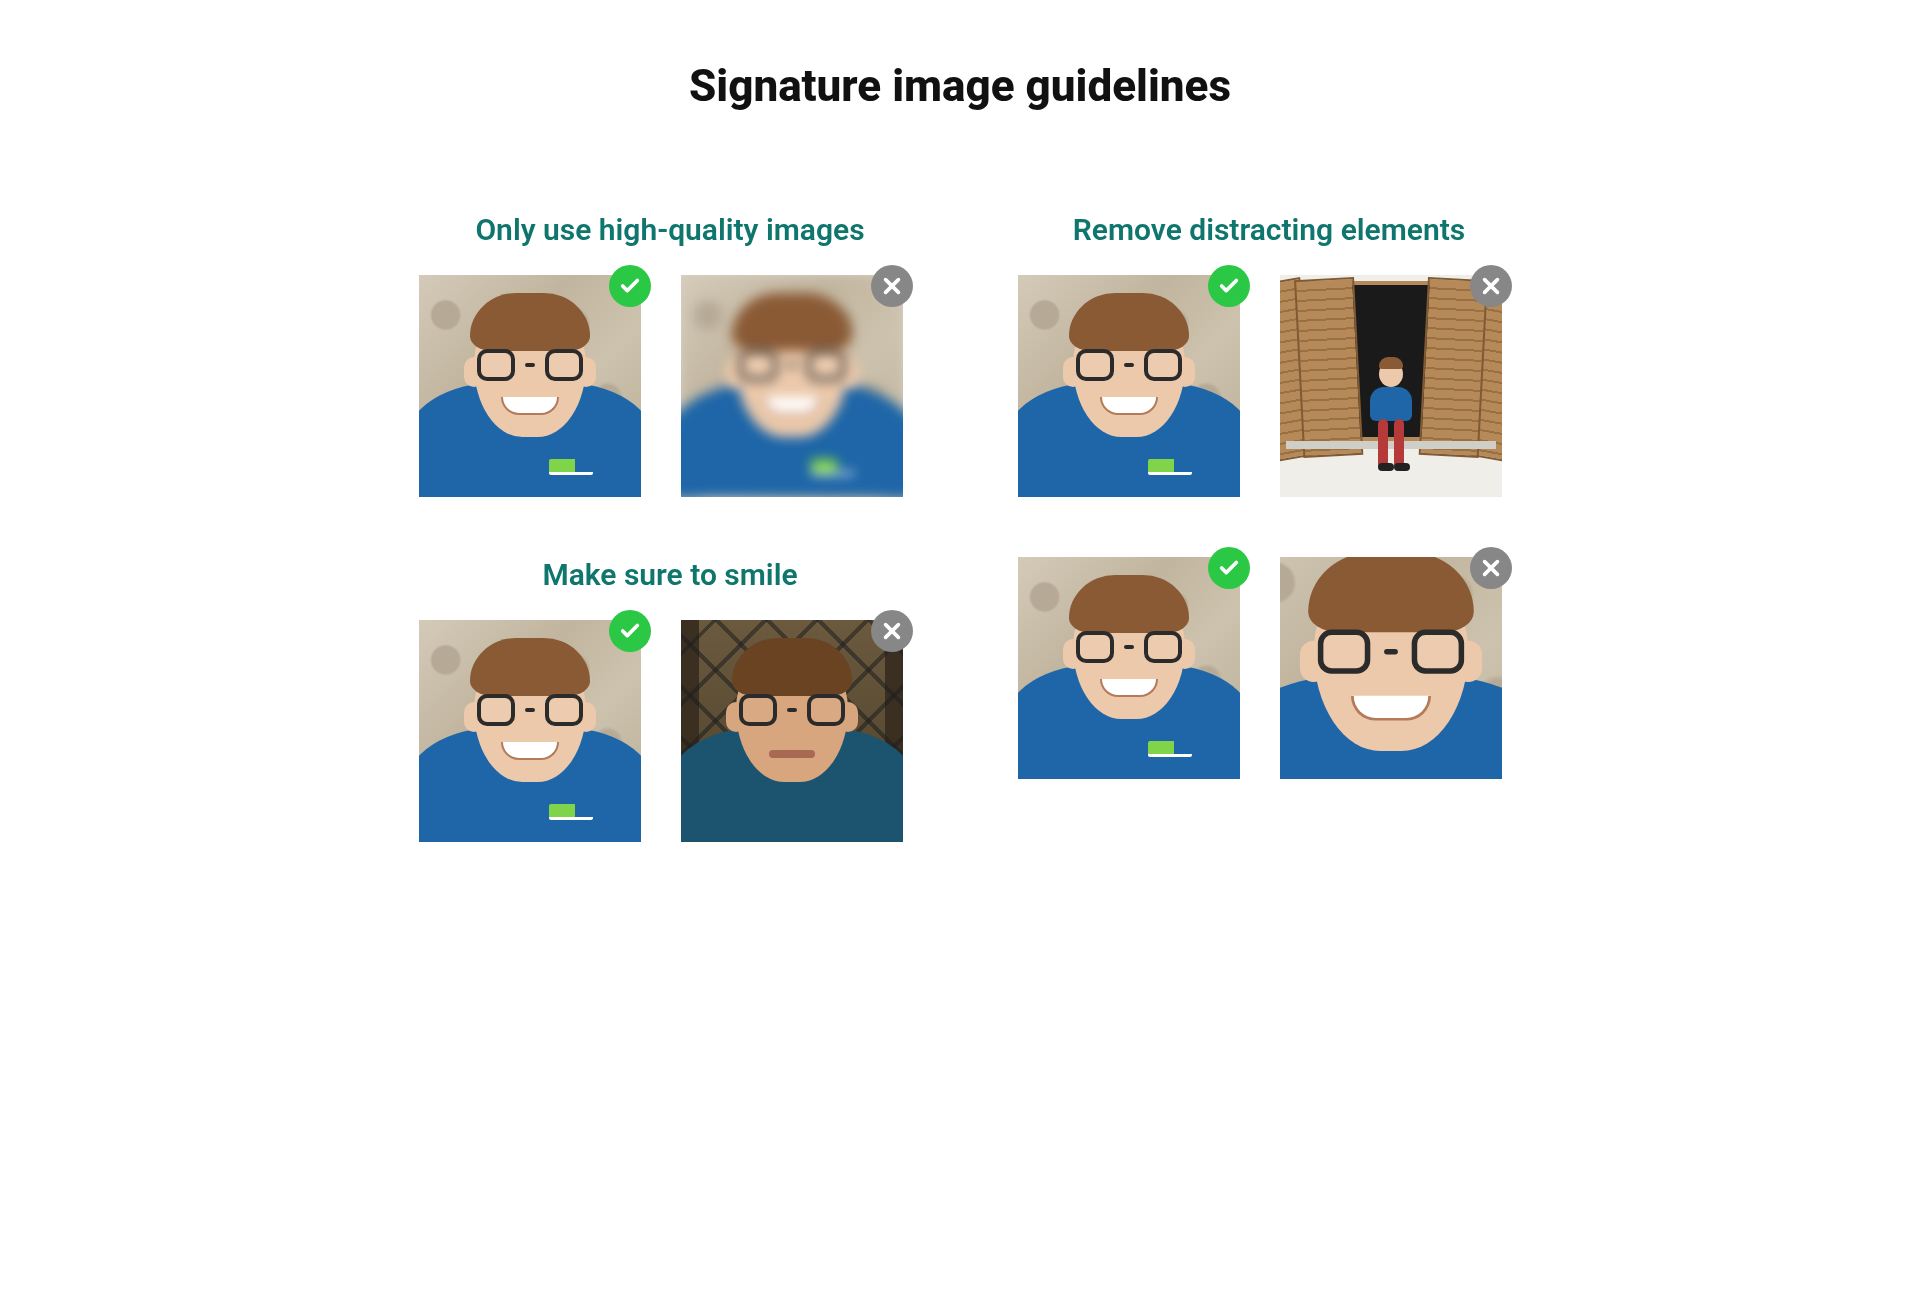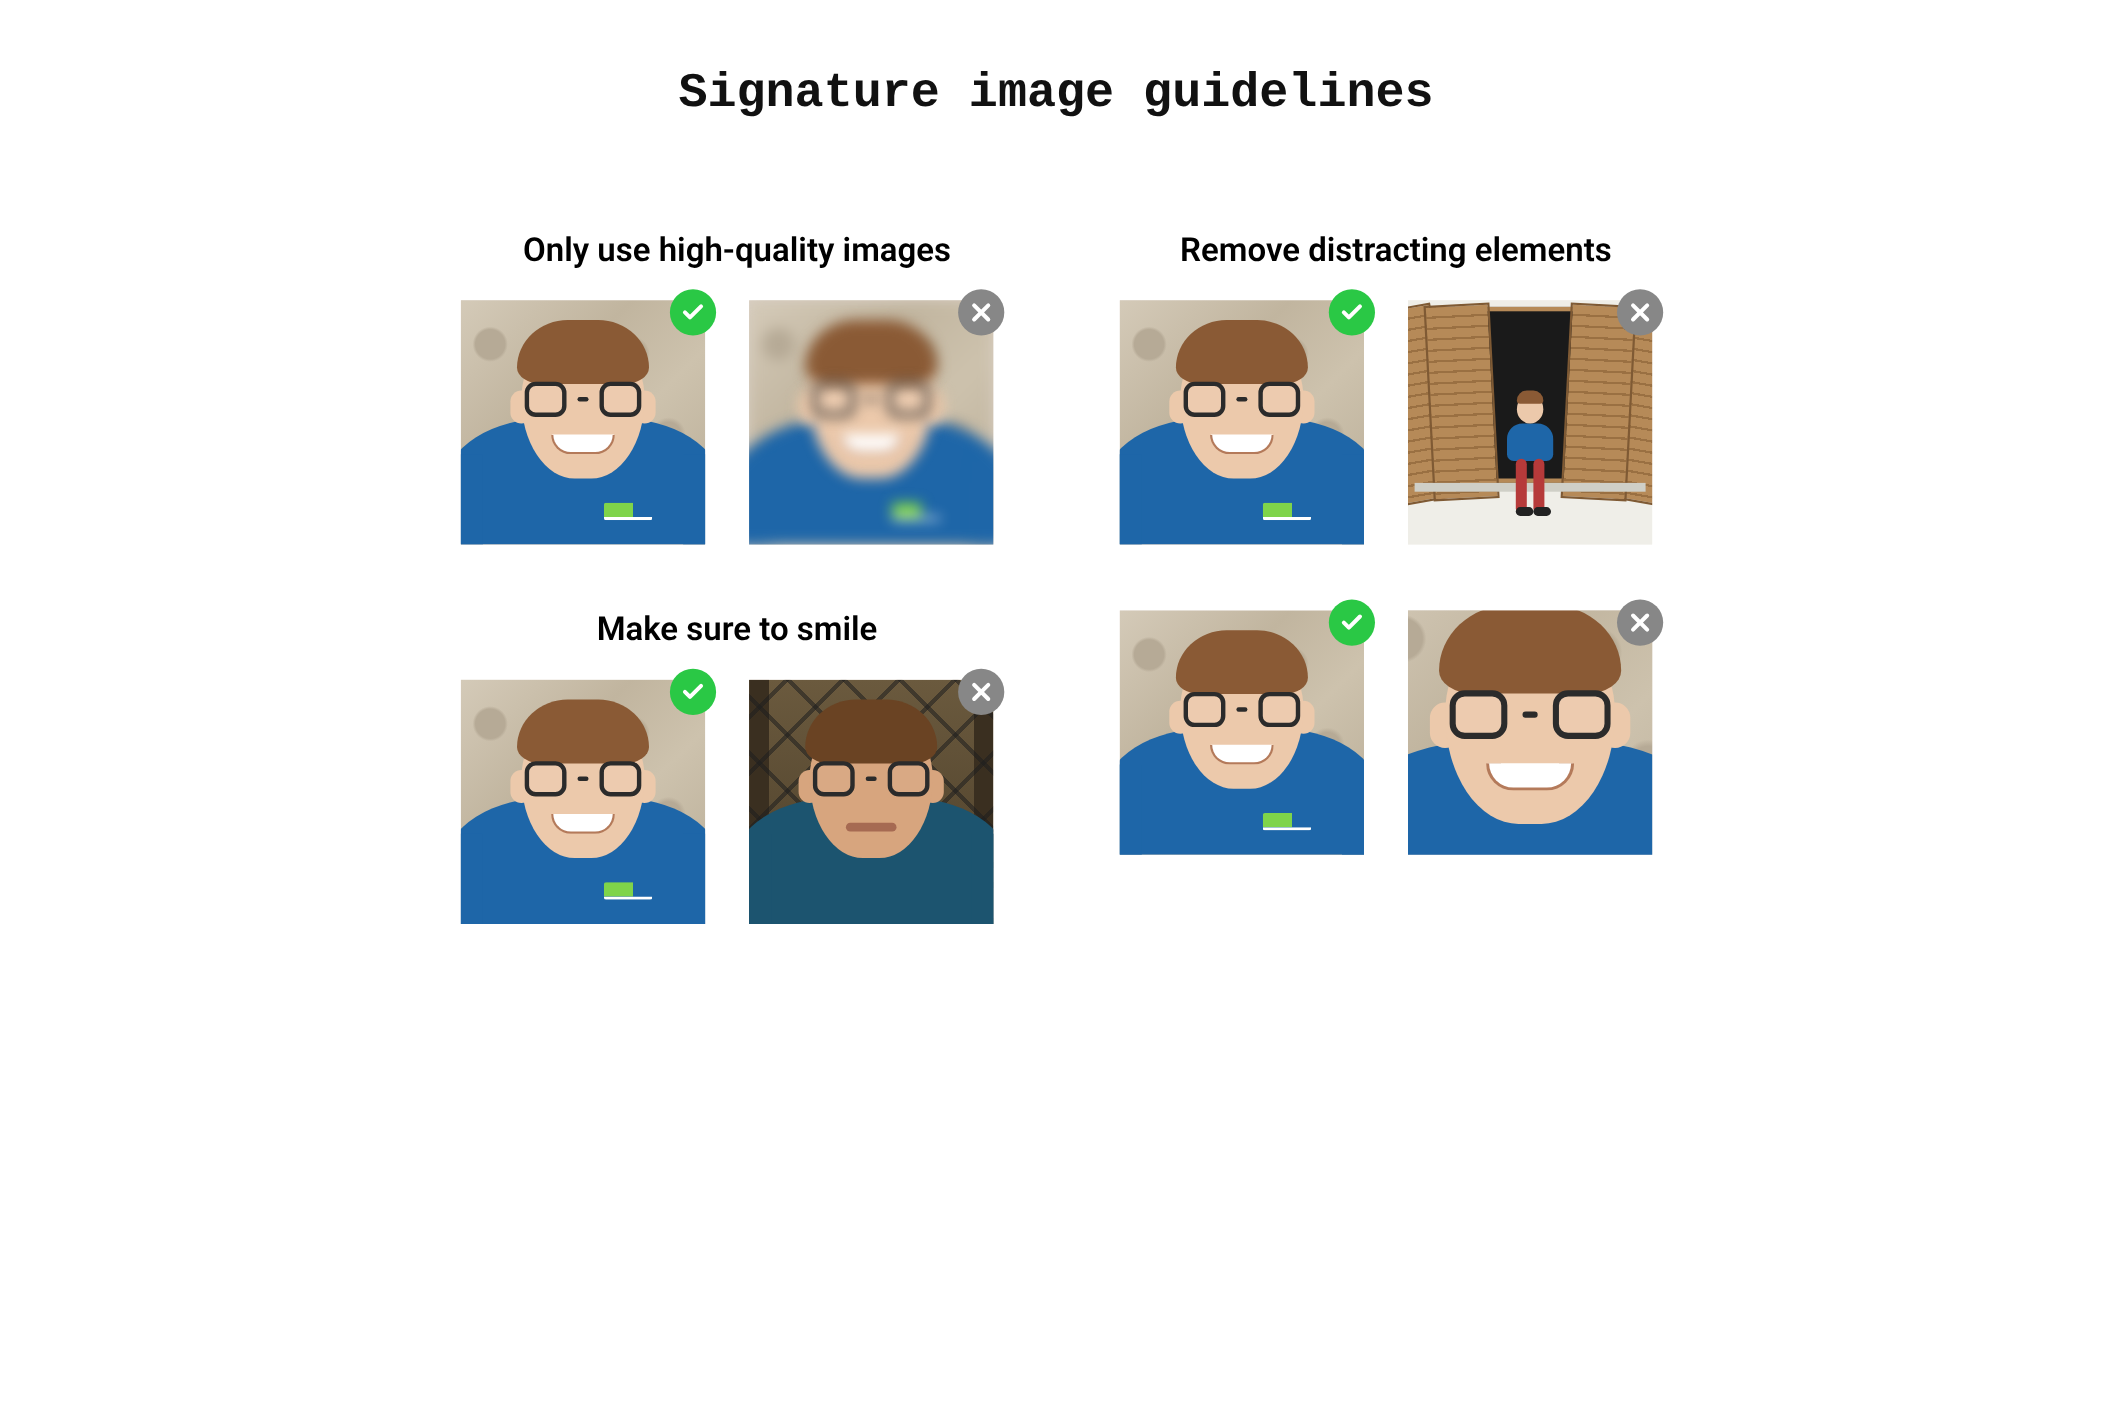--- a/index.html
+++ b/index.html
@@ -14,38 +14,37 @@
       width: 1328px;
       margin: 0 auto;
     }
     .page-title {
       text-align: center;
       font-size: 44px;
       font-weight: 800;
       color: #111;
       margin-top: 60px;
       margin-bottom: 100px;
-      font-family: Liberation Mono, monospace;
     }
     .grid {
       display: grid;
       grid-template-columns: 1fr 1fr;
       column-gap: 110px;
       row-gap: 60px;
       padding: 0 120px 40px 120px;
     }
     .guideline {
       display: flex;
       flex-direction: column;
       align-items: center;
     }
     .guideline-title {
       font-size: 30px;
       font-weight: 600;
-      color: #000000;
+      color: #0f766e;
       margin-bottom: 28px;
       text-align: center;
       margin-left: 19px;
     }
     .pair {
       display: flex;
       gap: 40px;
     }
     .example {
       position: relative;

